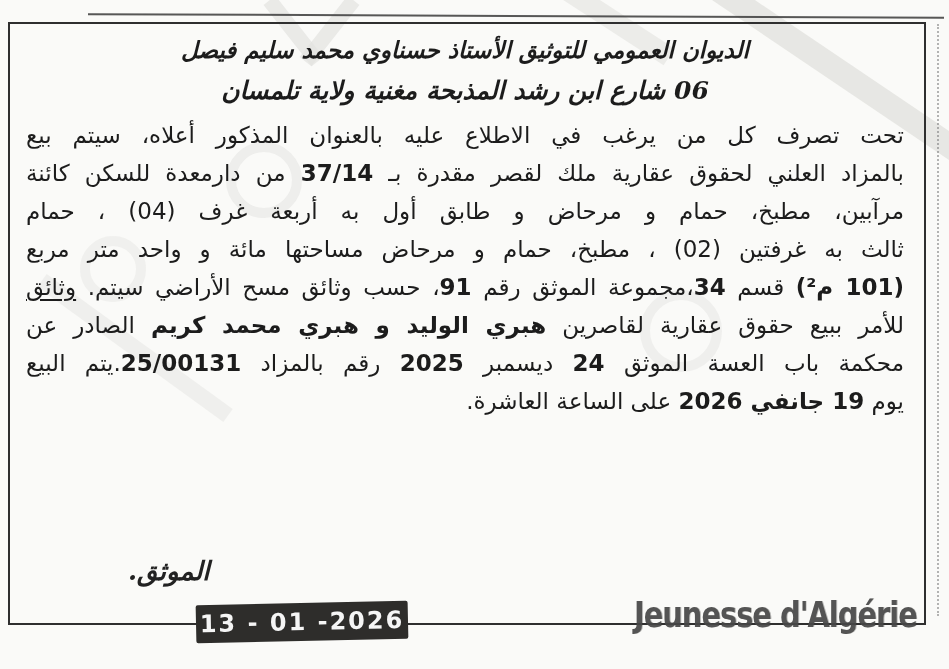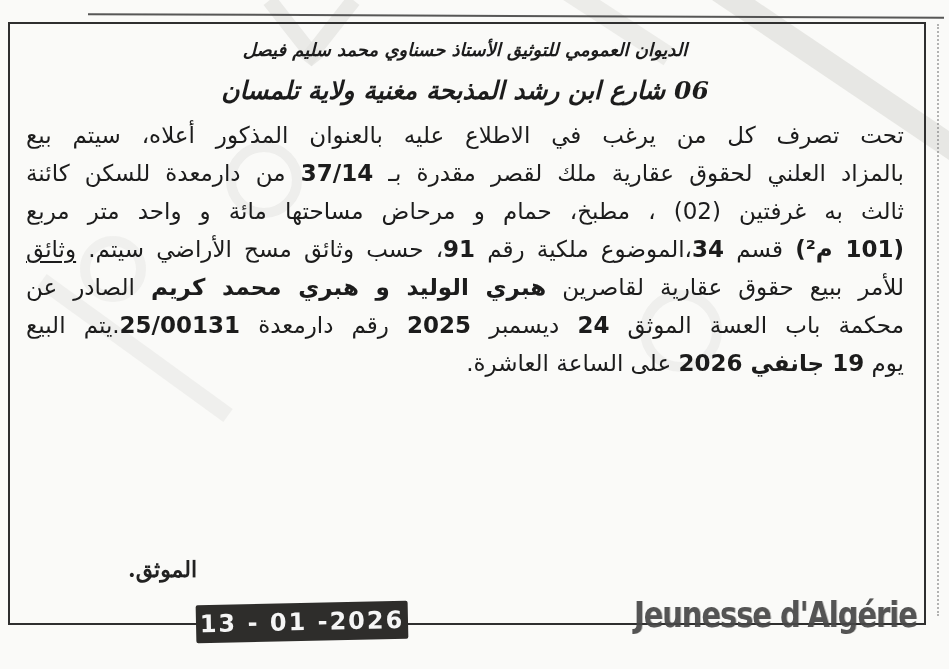--- a/index.html
+++ b/index.html
@@ -26,33 +26,33 @@
     border-top:2px solid #3a3a3a;transform:rotate(0.25deg);opacity:.85;z-index:1;
   }
   .scan-line-right{
     position:absolute;left:937px;top:24px;height:592px;width:0;
     border-left:2px dotted #7a7a7a;opacity:.55;z-index:1;
   }
   
   .content{position:absolute;left:10px;top:24px;width:910px;z-index:2;color:var(--ink);}
   .header{direction:rtl;text-align:center;font-family:"DejaVu Serif", serif;
     font-weight:bold;font-style:italic;}
-  .header-line1{font-size:18px;line-height:36px;margin-top:8px;}
+  .header-line1{font-size:23px;line-height:36px;margin-top:8px;}
   .header-line2{font-size:25px;line-height:34px;margin-top:6px;}
   .body-text{direction:rtl;padding:8px 16px 0 16px;font-size:23px;}
   .body-line{
     line-height:38px;text-align:justify;text-align-last:justify;
   }
   .body-line.align-right{text-align:left;text-align-last:right;}
   .body-line .b{font-weight:bold;}
   .body-line .u{text-decoration:underline;text-underline-offset:4px;}
   
   .signature{
     position:absolute;left:128px;top:556px;z-index:2;direction:rtl;
-    font-size:22px;font-weight:bold;color:#222;
+    font-size:26px;font-weight:bold;font-style:italic;color:#222;
     font-family:"DejaVu Serif", serif;
   }
   .date-stamp{
     position:absolute;left:196px;top:603px;width:212px;height:38px;z-index:3;
     background:var(--stamp-bg);color:var(--stamp-text);
     display:flex;align-items:center;justify-content:center;
     font-weight:bold;font-size:24px;letter-spacing:2px;
     transform:rotate(-1.2deg);border-radius:2px;
     font-family:"DejaVu Sans", sans-serif;
   }
@@ -83,24 +83,25 @@
   <div class="frame"></div>
 
   <div class="content">
     <div class="header">
       <div class="header-line1">الديوان العمومي للتوثيق الأستاذ حسناوي محمد سليم فيصل</div>
       <div class="header-line2">06 شارع ابن رشد المذبحة مغنية ولاية تلمسان</div>
     </div>
     <div class="body-text">
         <div class="body-line"><span>تحت تصرف كل من يرغب في الاطلاع عليه بالعنوان المذكور أعلاه، سيتم بيع</span></div>
         <div class="body-line"><span>بالمزاد العلني لحقوق عقارية ملك لقصر مقدرة بـ </span><span class="b">37/14</span><span> من دارمعدة للسكن كائنة</span></div>
+        <div class="body-line"><span>مرآبين، مطبخ، حمام و مرحاض و طابق أول به أربعة غرف (04) ، حمام</span></div>
         <div class="body-line"><span>ثالث به غرفتين (02) ، مطبخ، حمام و مرحاض مساحتها مائة و واحد متر مربع</span></div>
-        <div class="body-line"><span class="b">(101 م²)</span><span> قسم </span><span class="b">34</span><span>،الموضوع ملكية رقم </span><span class="b">91</span><span>، حسب وثائق مسح الأراضي سيتم. </span><span class="u">وثائق</span></div>
+        <div class="body-line"><span class="b">(101 م²)</span><span> قسم </span><span class="b">34</span><span>،مجموعة الموثق رقم </span><span class="b">91</span><span>، حسب وثائق مسح الأراضي سيتم. </span><span class="u">وثائق</span></div>
         <div class="body-line"><span>للأمر ببيع حقوق عقارية لقاصرين </span><span class="b">هبري الوليد و هبري محمد كريم</span><span> الصادر عن</span></div>
-        <div class="body-line"><span>محكمة باب العسة الموثق </span><span class="b">24</span><span> ديسمبر </span><span class="b">2025</span><span> رقم دارمعدة </span><span class="b">25/00131</span><span>.يتم البيع</span></div>
+        <div class="body-line"><span>محكمة باب العسة الموثق </span><span class="b">24</span><span> ديسمبر </span><span class="b">2025</span><span> رقم بالمزاد </span><span class="b">25/00131</span><span>.يتم البيع</span></div>
         <div class="body-line align-right"><span>يوم </span><span class="b">19 جانفي 2026</span><span> على الساعة العاشرة.</span></div>
       </div>
   </div>
 
   <div class="signature">الموثق.</div>
 
   <div class="date-stamp">13 - 01 -2026</div>
 
   <div class="newspaper-logo">Jeunesse d'Algérie</div>
 

